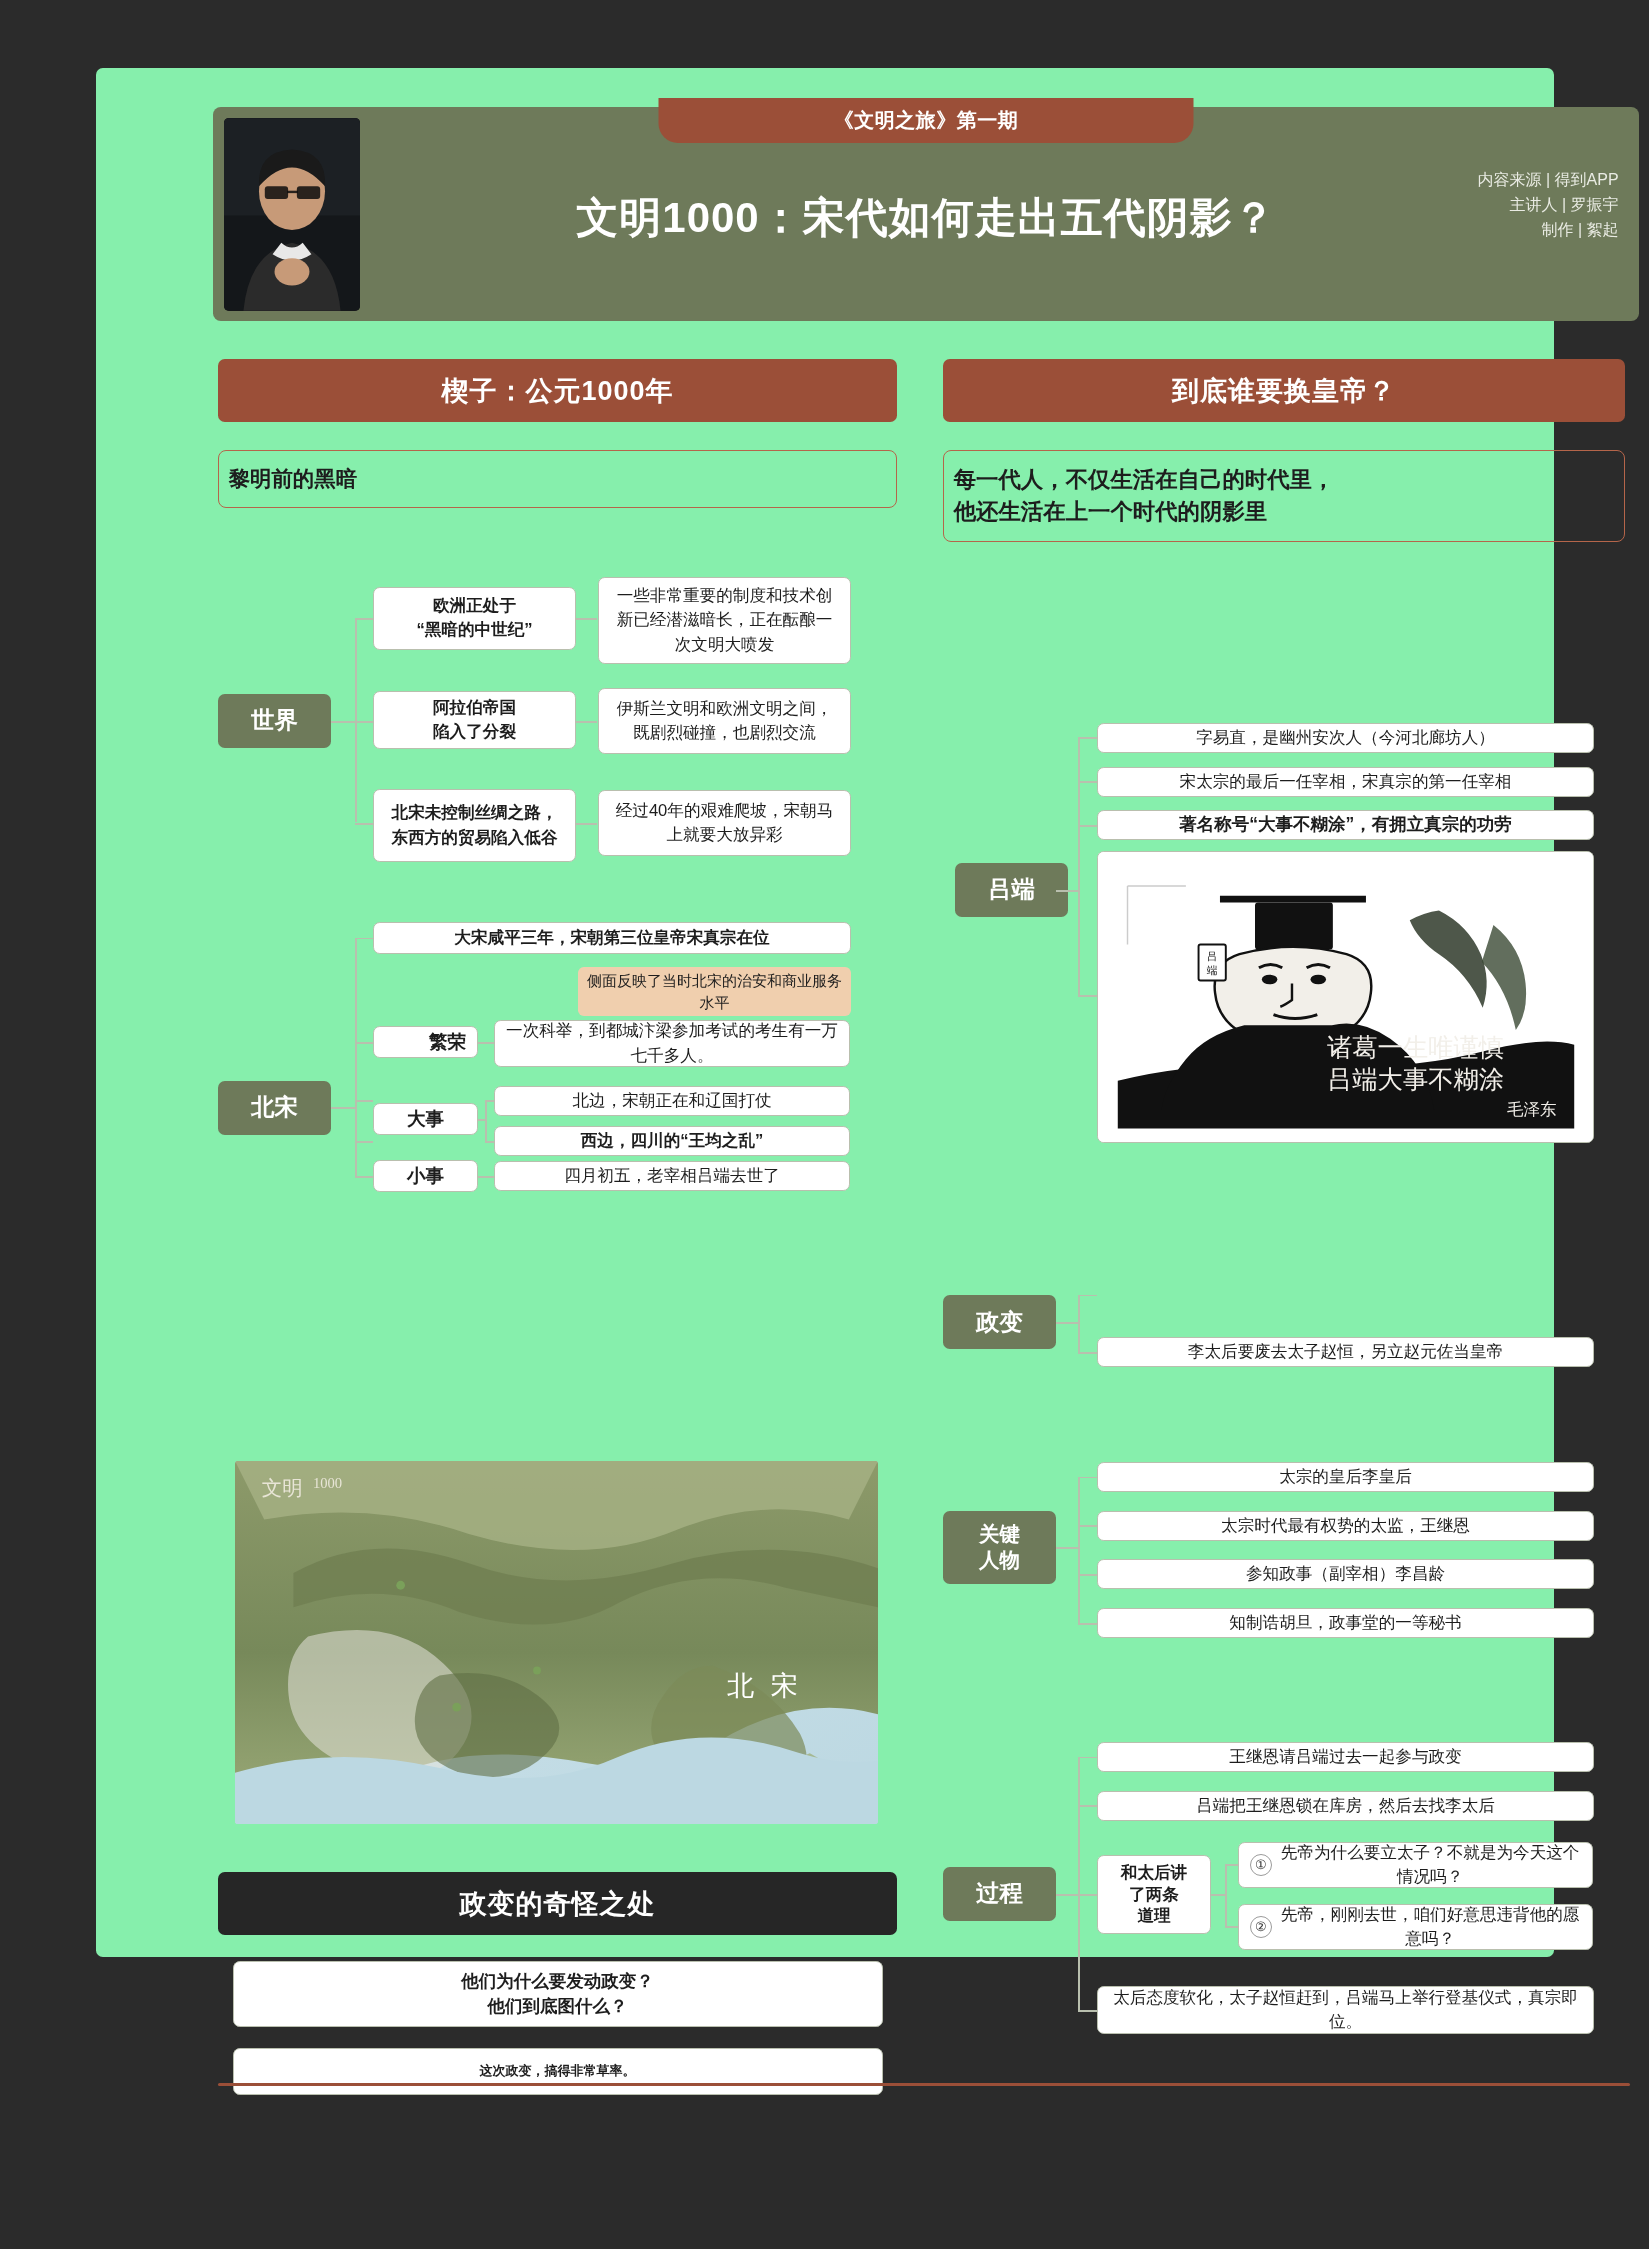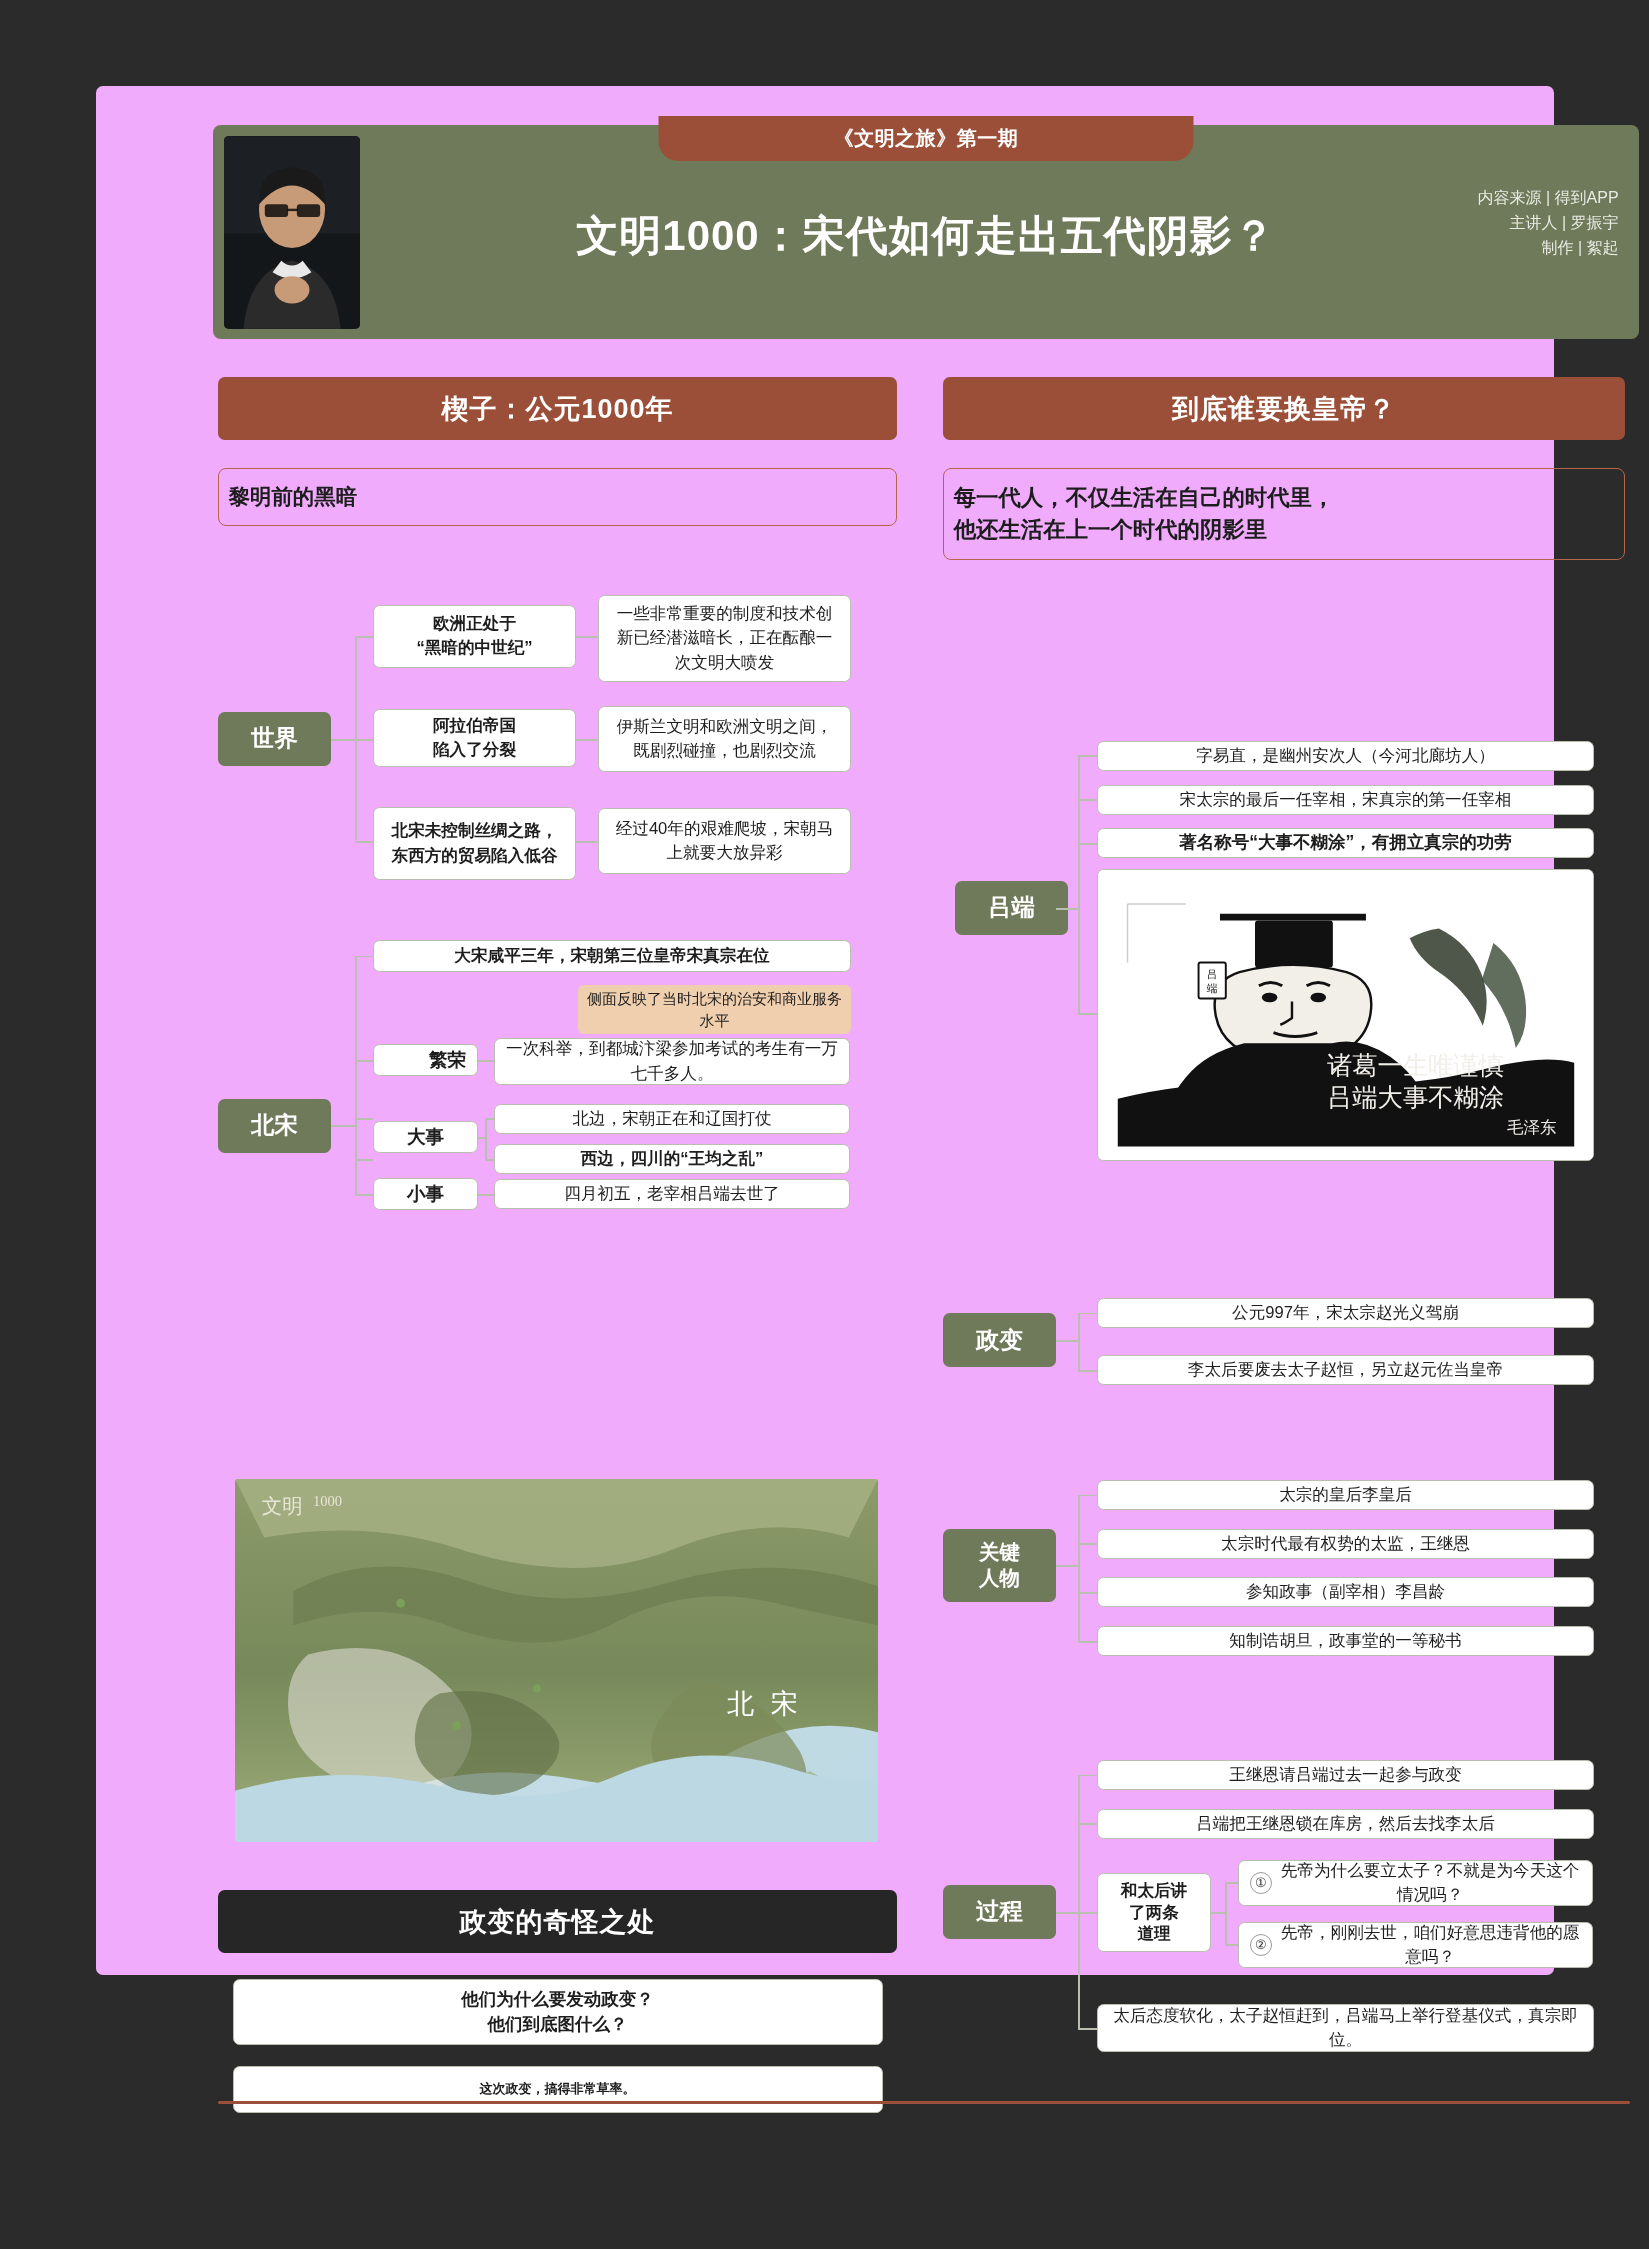--- a/index.html
+++ b/index.html
@@ -5,23 +5,23 @@
   * { box-sizing: border-box; }
   html, body { margin:0; padding:0; }
   body {
     width: 1650px; height: 2250px;
     background: #2b2b2b;
     font-family: "Liberation Sans", sans-serif;
     -webkit-font-smoothing: antialiased;
   }
   .page {
     position: absolute;
-    left: 96px; top: 86px;
+    left: 96px; top: 68px;
     width: 1458px; height: 1889px;
-    background: #f0abfc;
+    background: #86efac;
     border-radius: 6.8px;
   }
   
   .header {
     position: absolute; left: 117px; top: 39px;
     width: 1426px; height: 214px;
     background: #6e7a5a;
     border-radius: 7.8px;
     display: flex; align-items: center;
   }
@@ -320,21 +320,20 @@
       </svg>
     </div>
   </div>
 
   <div class="abs" style="left:847px; top:1207px; width:682px; height:107px;">
     <div class="tag" style="position:absolute; left:0px; top:20.4px; width:113px; height:54px;">政变</div>
     <div class="hline" style="left:113px; top:47px; width:22.4px;"></div>
     <div class="vline" style="left:135px; top:19.5px; height:57px;"></div>
     <div class="hline" style="left:135px; top:19.5px; width:18.5px;"></div>
     <div class="hline" style="left:135px; top:77px; width:18.5px;"></div>
-    <div class="box" style="position:absolute; left:154px; top:4.9px; width:497px; height:30px;">公元997年，宋太宗赵光义驾崩</div>
     <div class="box" style="position:absolute; left:154px; top:62px; width:497px; height:30px;">李太后要废去太子赵恒，另立赵元佐当皇帝</div>
   </div>
 
   <div class="abs" style="left:847px; top:1390px; width:682px; height:204px;">
     <div class="tag small" style="position:absolute; left:0px; top:53px; width:113px; height:73px; white-space:pre-line;">关键
 人物</div>
     <div class="hline" style="left:113px; top:89px; width:22.4px;"></div>
     <div class="vline" style="left:135px; top:18.5px; height:146px;"></div>
     <div class="hline" style="left:135px; top:18.5px; width:18.5px;"></div>
     <div class="hline" style="left:135px; top:67px; width:18.5px;"></div>

